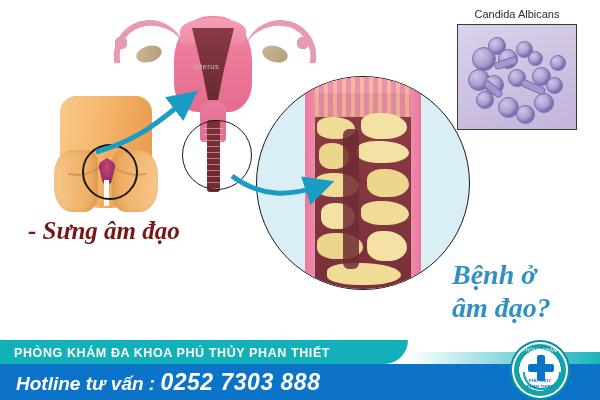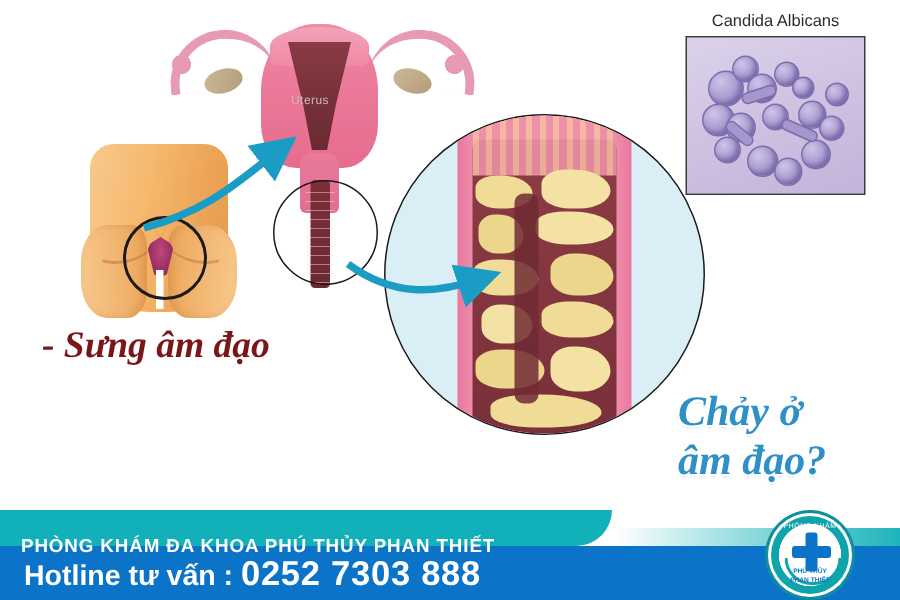--- a/index.html
+++ b/index.html
@@ -197,25 +197,25 @@
   .banner .tealgrad{
     position:absolute;left:410px;top:12px;width:190px;height:12px;
     background:linear-gradient(90deg,rgba(18,176,184,0) 0%,rgba(18,176,184,.55) 55%,rgba(18,176,184,.95) 100%);
   }
   .banner .bluebar{
     position:absolute;left:0;top:24px;width:600px;height:36px;background:#0c74c8;
   }
   .banner .clinic{
     position:absolute;left:14px;top:4px;width:360px;height:18px;
     color:#ffffff;font-size:12.5px;font-weight:bold;letter-spacing:.6px;
-    line-height:18px;white-space:nowrap;margin-top:11px;
+    line-height:18px;white-space:nowrap;
   }
   .banner .hotline{
     position:absolute;left:16px;top:28px;height:28px;line-height:28px;
-    color:#ffffff;font-size:19px;font-weight:bold;white-space:nowrap;
+    color:#ffffff;font-size:19px;font-weight:bold;white-space:nowrap;font-style:italic;
   }
   .banner .hotnum{font-size:23px;font-weight:bold;letter-spacing:.5px;}
 
   
   .logo{
     position:absolute;left:512px;top:342px;width:56px;height:56px;
     border-radius:50%;background:#ffffff;
     box-shadow:0 0 0 2px #0f8f9e;
   }
   .logo .ring{
@@ -327,21 +327,21 @@
       <div class="tubehy" style="left:62px;top:58px;width:24px;height:6px;transform:rotate(24deg);"></div>
       <div class="tubehy" style="left:24px;top:60px;width:20px;height:6px;transform:rotate(40deg);"></div>
     </div>
   </div>
 
   <div class="symptoms">
     <div class="symptom">- Sưng âm đạo</div>
   </div>
 
   <div class="headline">
-    <div>Chảy ở</div>
+    <div>Bệnh ở</div>
     <div>âm đạo?</div>
   </div>
 
   <div class="banner">
     <div class="tealbar"></div>
     <div class="tealcurve"></div>
     <div class="tealgrad"></div>
     <div class="bluebar"></div>
     <div class="clinic">PHÒNG KHÁM ĐA KHOA PHÚ THỦY PHAN THIẾT</div>
     <div class="hotline">

